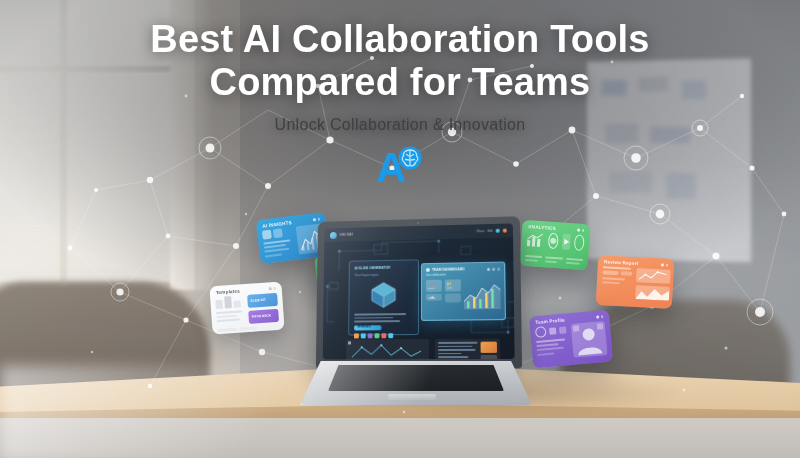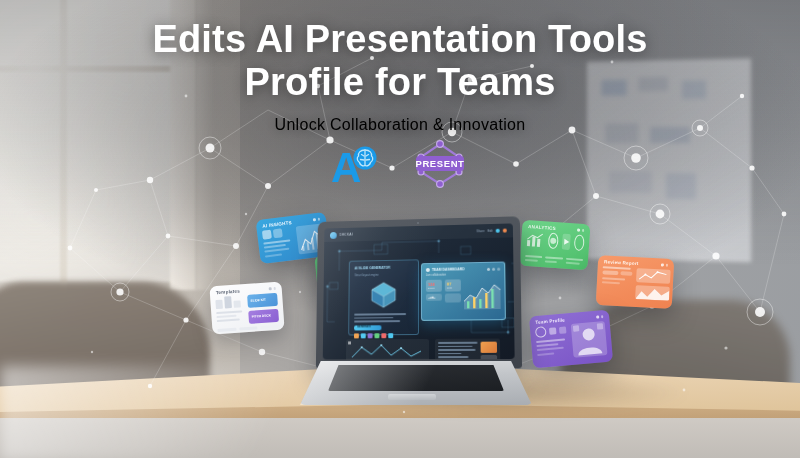--- a/index.html
+++ b/index.html
@@ -110,21 +110,21 @@
 
   
   .hero{
     position:absolute;left:0;right:0;top:18px;text-align:center;z-index:30;
   }
   .hero h1{
     margin:0;color:#fff;font-size:38px;line-height:1.13;font-weight:bold;
     letter-spacing:.2px;text-shadow:0 2px 14px rgba(0,0,0,.45);
   }
   .hero .sub{
-    margin-top:12px;color:#000000;font-size:16px;font-weight:400;
+    margin-top:12px;color:#404040;font-size:16px;font-weight:400;
     letter-spacing:.3px;text-shadow:0 1px 8px rgba(0,0,0,.40);
   }
 
   
   .badges{
     position:absolute;top:138px;left:0;right:0;z-index:30;
     display:flex;justify-content:center;align-items:center;gap:28px;
   }
   .badge{position:relative;height:52px;display:flex;align-items:center;justify-content:center;}
 
@@ -352,22 +352,22 @@
         <circle cx="432" cy="228" r="1.2"></circle>
       <circle cx="560" cy="298" r="1.4"></circle>
         <circle cx="300" cy="292" r="1.2"></circle>
       <circle cx="684" cy="390" r="1.4"></circle>
         <circle cx="404" cy="412" r="1.2"></circle>
     </g>
   </svg>
 
   <div class="hero">
     <h1>
-      <span>Edits AI Presentation Tools</span><br>
-      <span>Profile for Teams</span>
+      <span>Best AI Collaboration Tools</span><br>
+      <span>Compared for Teams</span>
     </h1>
     <div class="sub">Unlock Collaboration &amp; Innovation</div>
   </div>
 
   <div class="badges">
 
     <div class="badge">
       <svg width="52" height="48" viewBox="0 0 52 48">
         <text x="2" y="42" font-family="Liberation Sans, sans-serif" font-size="42" font-weight="bold" fill="#1a9ae8">A</text>
         <g transform="translate(24,6)">
@@ -379,37 +379,20 @@
             <path d="M8.5 8.5 L11 10"></path>
               <path d="M15.5 8.5 L13 10"></path>
             <path d="M7.5 13.5 L11 14"></path>
               <path d="M16.5 13.5 L13 14"></path>
           </g>
         </g>
       </svg>
     </div>
 
 
-    <div class="badge">
-      <svg width="62" height="50" viewBox="0 0 62 50">
-        <g fill="none" stroke="#a07ad8" stroke-width="2.2">
-          <path d="M31 5 L50 18 L50 33 L31 45 L12 33 L12 18 Z"></path>
-        </g>
-        <g fill="#8f5fd0" stroke="#c4abe8" stroke-width="1.2">
-          <circle cx="31" cy="5" r="3.4"></circle>
-            <circle cx="50" cy="18" r="3"></circle>
-          <circle cx="50" cy="33" r="3"></circle>
-            <circle cx="31" cy="45" r="3.4"></circle>
-          <circle cx="12" cy="33" r="3"></circle>
-            <circle cx="12" cy="18" r="3"></circle>
-        </g>
-        <rect x="7" y="17" width="48" height="15" rx="3.5" fill="#8f5fd0"></rect>
-        <text x="31" y="28" text-anchor="middle" font-family="Liberation Sans, sans-serif" font-size="9.5" font-weight="bold" fill="#ffffff" letter-spacing=".6">PRESENT</text>
-      </svg>
-    </div>
   </div>
 
   <div class="card c-blue">
     <div class="hdr">
       <span class="ttl" style="color:#eaf6ff">AI INSIGHTS</span>
       <span class="dots">
         <i style="background:rgba(255,255,255,.75)"></i>
           <i style="background:rgba(255,255,255,.5)"></i>
       </span>
     </div>

